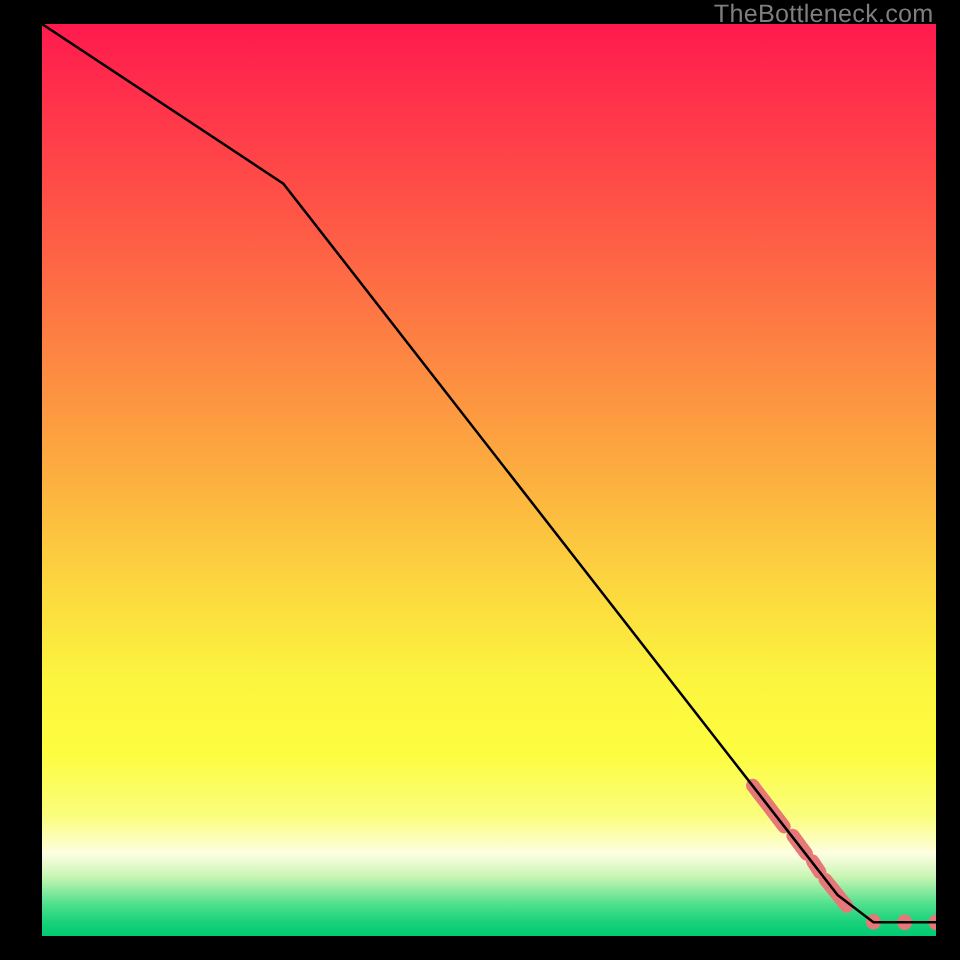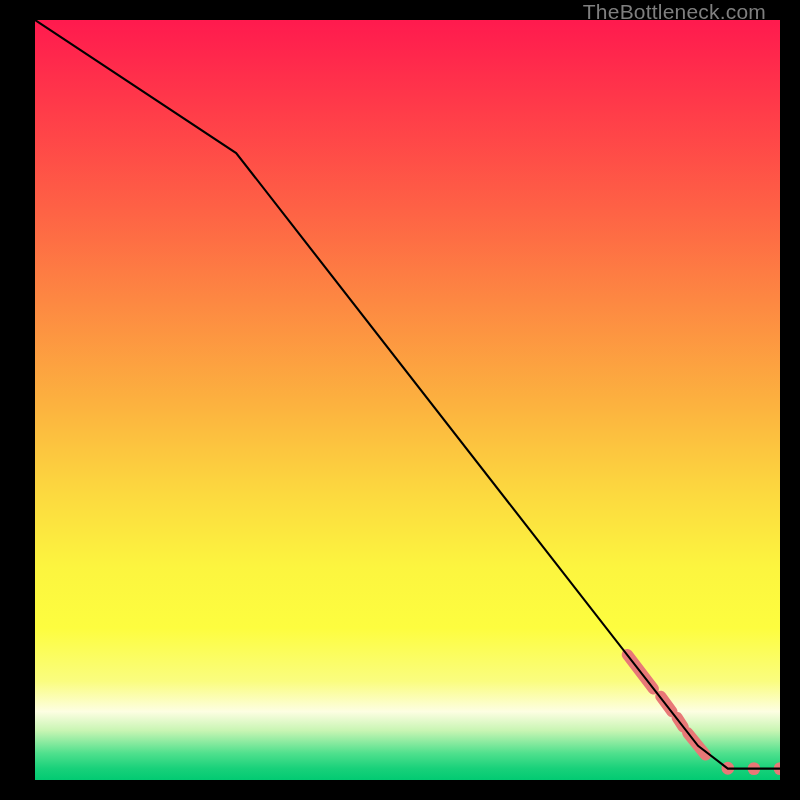--- a/index.html
+++ b/index.html
@@ -19,21 +19,21 @@
   .plot {
     position: absolute;
     left: 35px;
     top: 20px;
     width: 745px;
     height: 760px;
   }
   .watermark {
     position: absolute;
     top: 0px;
-    right: 34px;
+    right: 22px;
     color: #7f7f7f;
     font-size: 21px;
     font-weight: 400;
     letter-spacing: 0.2px;
     pointer-events: none;
   }
 </style>
 </head>
 <body>
 

